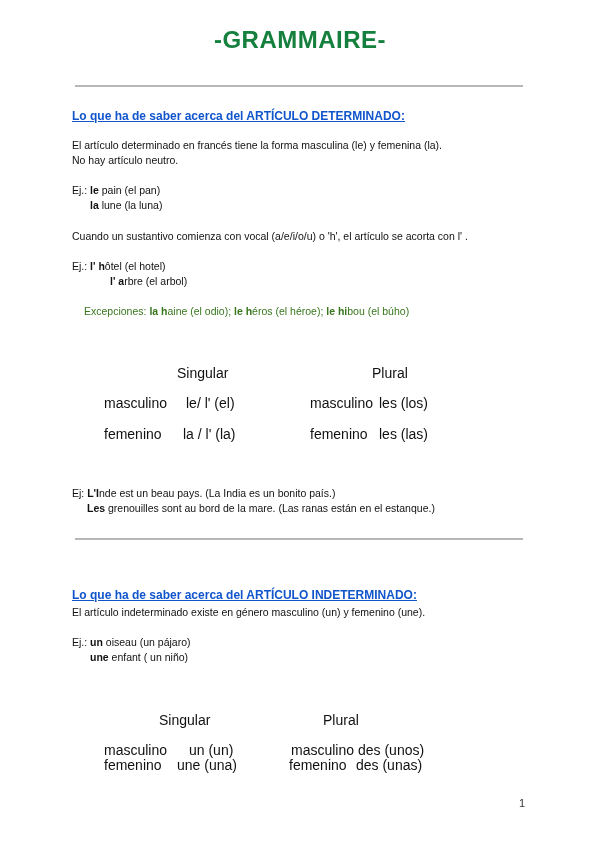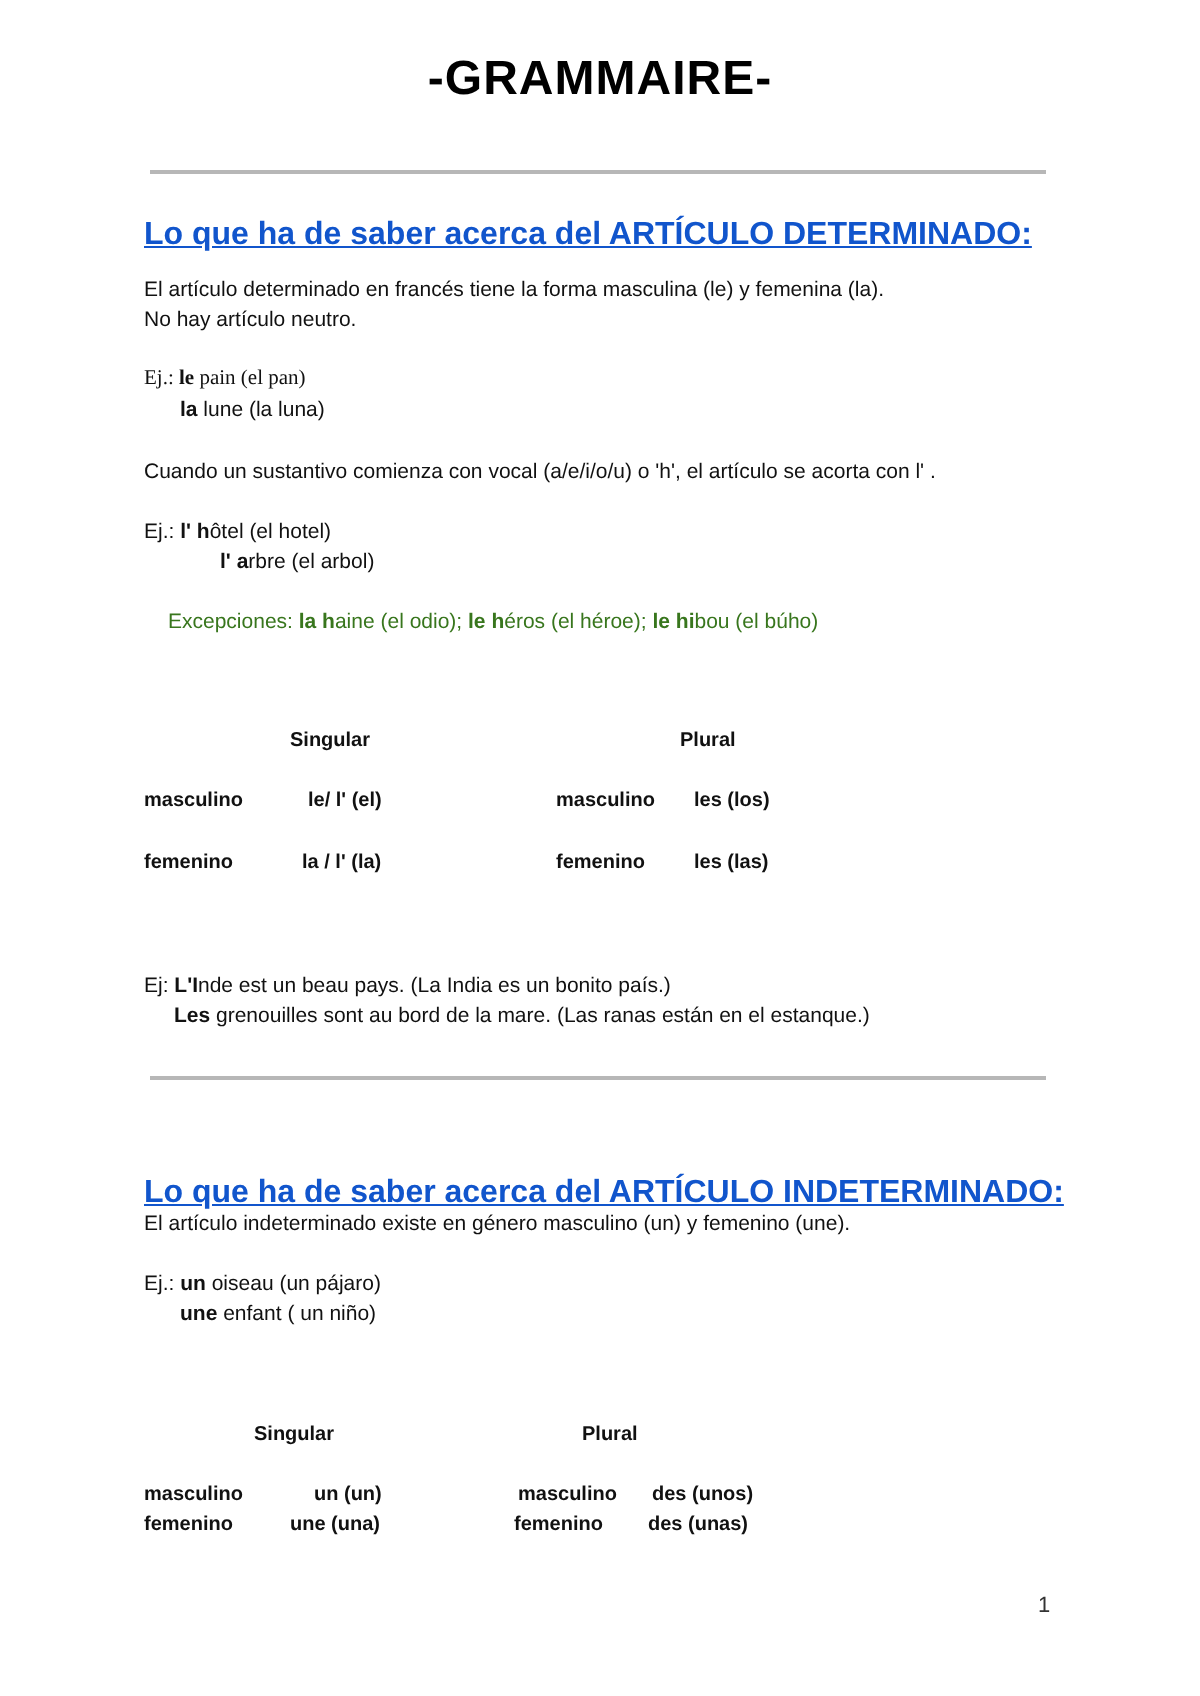--- a/index.html
+++ b/index.html
@@ -15,56 +15,56 @@
       font-family: "Liberation Sans", sans-serif;
       color: #111111;
       font-size: 10.5px;
     }
     .abs { position: absolute; white-space: nowrap; }
     .title {
       left: 0; width: 600px; top: 26px;
       text-align: center;
       font-size: 24px;
       font-weight: bold;
-      color: #000000;
+      color: #15803d;
       letter-spacing: 0.5px;
     }
     .rule {
       position: absolute;
       left: 75px;
       width: 448px;
       height: 0;
       border-top: 2px solid #b7b7b7;
     }
     .heading {
       left: 72px;
       font-weight: bold;
       color: #1155cc;
       text-decoration: underline;
-      font-size: 16px;
+      font-size: 12px;
     }
     .line { left: 72px; font-size: 10.5px; }
     .indent { left: 90px; }
     .green { color: #38761d; padding-left: 12px; }
     b { font-weight: bold; }
-    .tbl { font-weight: bold; font-size: 10px; }
+    .tbl { font-weight: normal; font-size: 14px; margin-left: 32px; }
     .pagenum { left: 519px; top: 797px; font-size: 11px; color: #333; }
   </style>
 </head>
 <body>
 
 <div class="abs title">-GRAMMAIRE-</div>
 <div class="rule" style="top:85px;"></div>
 
 <div class="abs heading" style="top:109px;">Lo que ha de saber acerca del ARTÍCULO DETERMINADO:</div>
 
 <div class="abs line" style="top:139px;">El artículo determinado en francés tiene la forma masculina (le) y femenina (la).</div>
 <div class="abs line" style="top:154px;">No hay artículo neutro.</div>
 
-<div class="abs line" style="top:184px;font-family:Liberation Serif, serif;">
+<div class="abs line" style="top:184px;">
   <span>Ej.: </span><b>le</b><span> pain (el pan)</span>
 </div>
 <div class="abs line indent" style="top:199px;">
   <b>la</b><span> lune (la luna)</span>
 </div>
 
 <div class="abs line" style="top:230px;">Cuando un sustantivo comienza con vocal (a/e/i/o/u) o 'h', el artículo se acorta con l' .</div>
 
 <div class="abs line" style="top:260px;">
   <span>Ej.: </span><b>l' h</b><span>ôtel (el hotel)</span>

